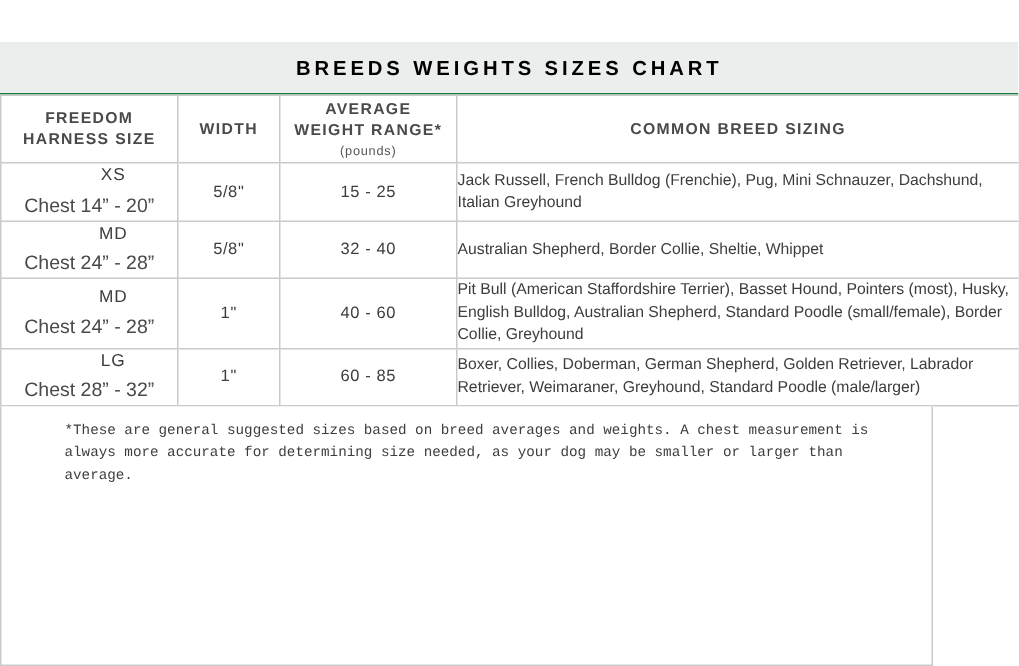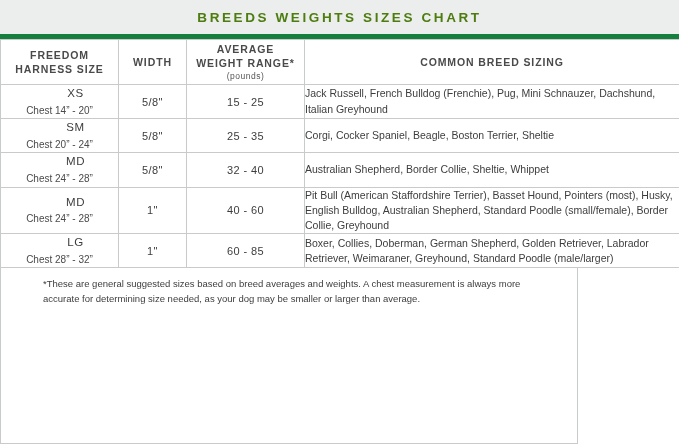--- a/index.html
+++ b/index.html
@@ -18,28 +18,29 @@
     width: 679px;
     height: 444px;
     box-sizing: border-box;
     background: #ffffff;
     display: flex;
     flex-direction: column;
   }
   .chart-title {
     height: 34px;
     background: #eceded;
-    color: #4d7c0f;
+    color: #000000;
     font-size: 13.5px;
     letter-spacing: 2.6px;
     font-weight: bold;
     display: flex;
     align-items: center;
     justify-content: center;
-    border-bottom: 5px solid #15803d;
+    border-bottom: 1px solid #15803d;
+    margin-top: 28px;
   }
   table.sizes {
     border-collapse: collapse;
     width: 679px;
     table-layout: fixed;
     border-radius: 10px;
   }
   table.sizes td, table.sizes th {
     border: 1px solid #c9cbcb;
     vertical-align: middle;
@@ -80,21 +81,21 @@
   }
   td.size-cell .sz {
     display: block;
     font-size: 11.5px;
     letter-spacing: 0.6px;
     color: #3d3d3d;
     padding-left: 32px;
   }
   td.size-cell .chest {
     display: block;
-    font-size: 10px;
+    font-size: 13px;
     color: #4a4a4a;
     margin-top: 2px;
   }
   td.width-cell, td.avg-cell {
     text-align: center;
     font-size: 11px;
     letter-spacing: 0.4px;
     color: #3d3d3d;
   }
   td.breed-cell {
@@ -107,22 +108,23 @@
   }
   .footnote {
     border: 1px solid #c9cbcb;
     border-top: none;
     padding: 9px 40px 9px 42px;
     font-size: 9.5px;
     line-height: 1.55;
     color: #3d3d3d;
     background: #ffffff;
     box-sizing: border-box;
-    width: 578px;
+    width: 622px;
     flex: 1;
+    font-family: Liberation Mono, monospace;
   }
   .footnote-inner {
     max-width: 560px;
     margin: 0 auto;
     text-align: left;
   }
 </style>
 </head>
 <body>
 
@@ -161,29 +163,20 @@
       <tr>
         <td class="size-cell">
           <span class="sz">XS</span>
           <span class="chest">Chest 14” - 20”</span>
         </td>
         <td class="width-cell">5/8"</td>
         <td class="avg-cell">15 - 25</td>
         <td class="breed-cell">Jack Russell, French Bulldog (Frenchie), Pug, Mini Schnauzer, Dachshund, Italian Greyhound</td>
       </tr>
 
-      <tr>
-        <td class="size-cell">
-          <span class="sz">SM</span>
-          <span class="chest">Chest 20” - 24”</span>
-        </td>
-        <td class="width-cell">5/8"</td>
-        <td class="avg-cell">25 - 35</td>
-        <td class="breed-cell">Corgi, Cocker Spaniel, Beagle, Boston Terrier, Sheltie</td>
-      </tr>
 
       <tr>
         <td class="size-cell">
           <span class="sz">MD</span>
           <span class="chest">Chest 24” - 28”</span>
         </td>
         <td class="width-cell">5/8"</td>
         <td class="avg-cell">32 - 40</td>
         <td class="breed-cell">Australian Shepherd, Border Collie, Sheltie, Whippet</td>
       </tr>

